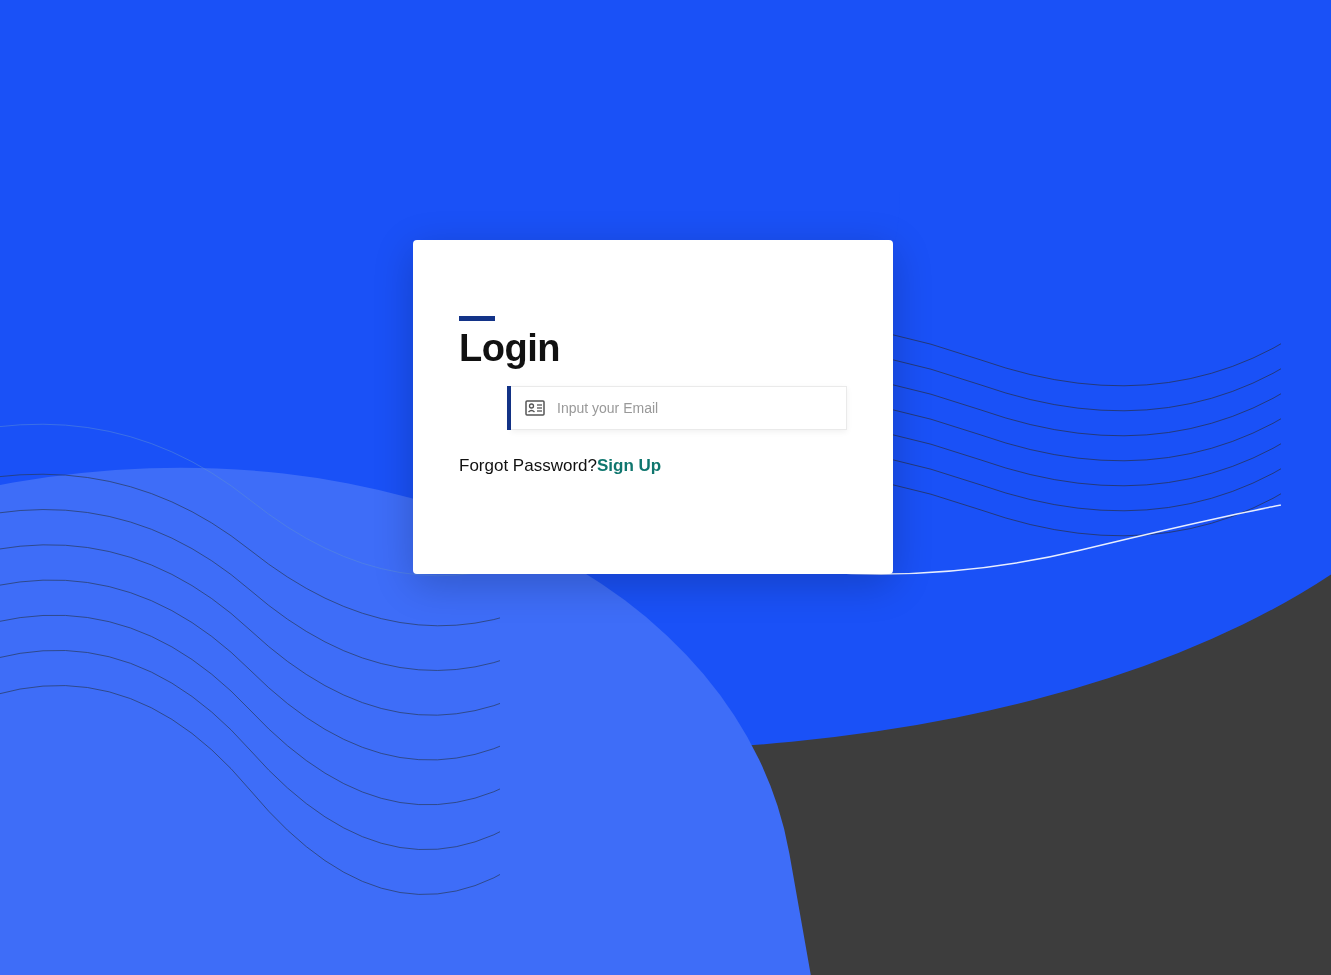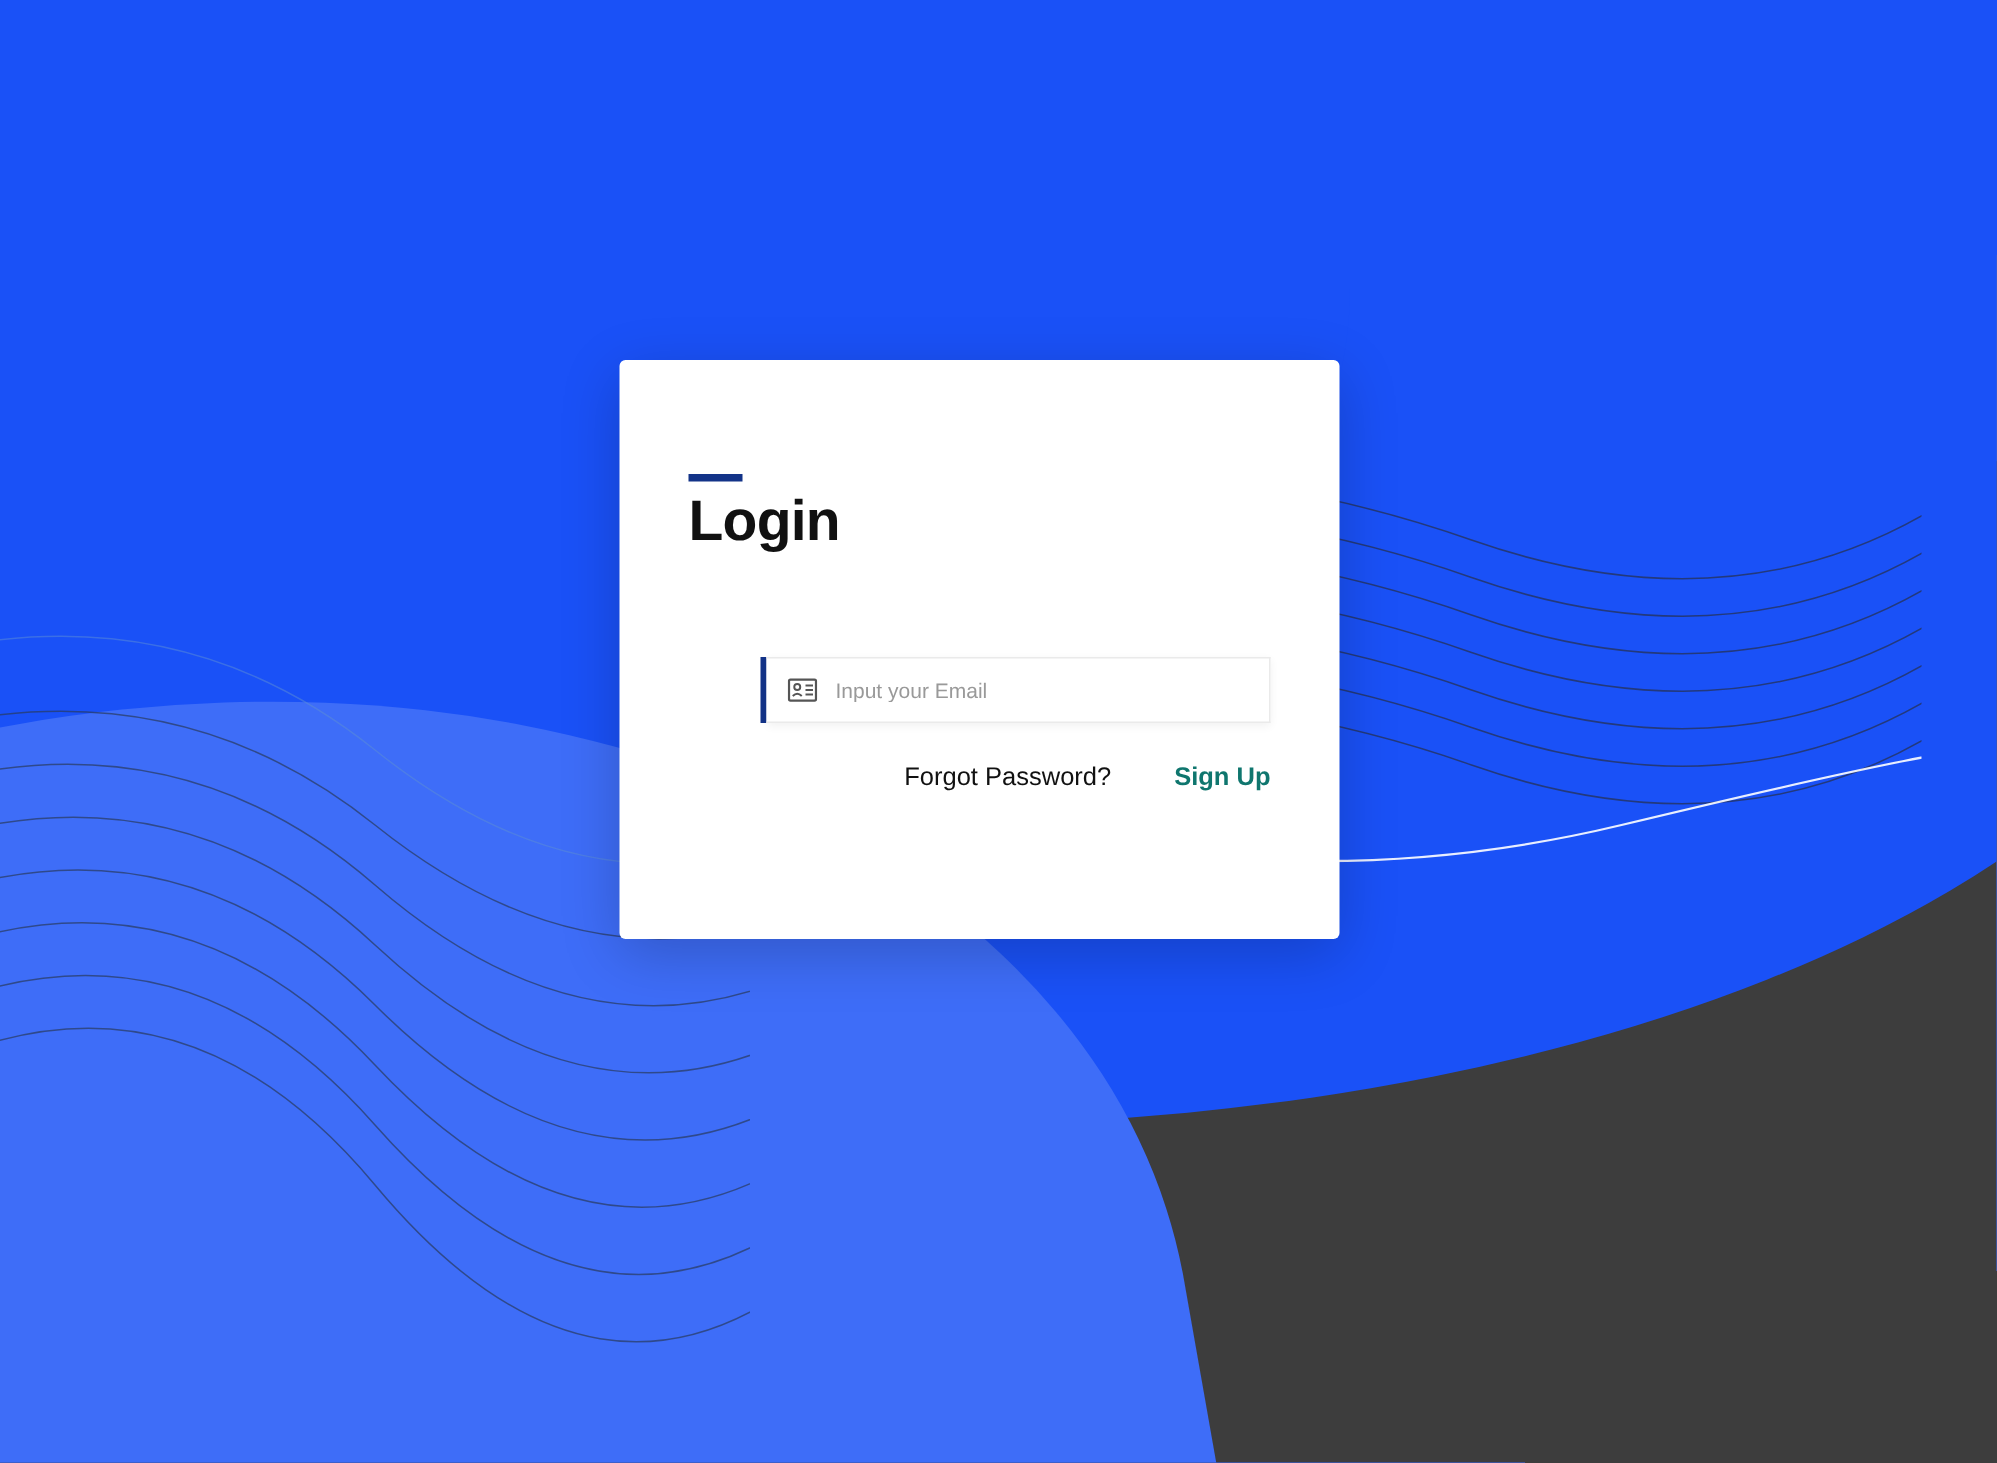--- a/index.html
+++ b/index.html
@@ -96,21 +96,21 @@
       width: 36px;
       height: 5px;
       background: #133388;
       margin-bottom: 6px;
     }
     
     .login-title {
       font-size: 38px;
       font-weight: 700;
       color: #111111;
-      margin-bottom: 68px;
+      margin-bottom: 16px;
       letter-spacing: -0.5px;
     }
     
     .input-wrapper {
       position: relative;
       margin-bottom: 26px;
       display: flex;
       align-items: flex-start;
       padding-left: 48px;
     }
@@ -152,25 +152,24 @@
       color: #333;
       background: transparent;
     }
     
     .input-field::placeholder {
       color: #999999;
     }
     
     .links-row {
       display: flex;
-      justify-content: flex-end;
+      justify-content: flex-start;
       align-items: center;
       margin-top: 15px;
       margin-bottom: 38px;
-      gap: 42px;
     }
     
     .forgot-link {
       font-size: 17px;
       color: #111111;
       cursor: pointer;
       font-weight: 400;
     }
     
     .signup-link {

